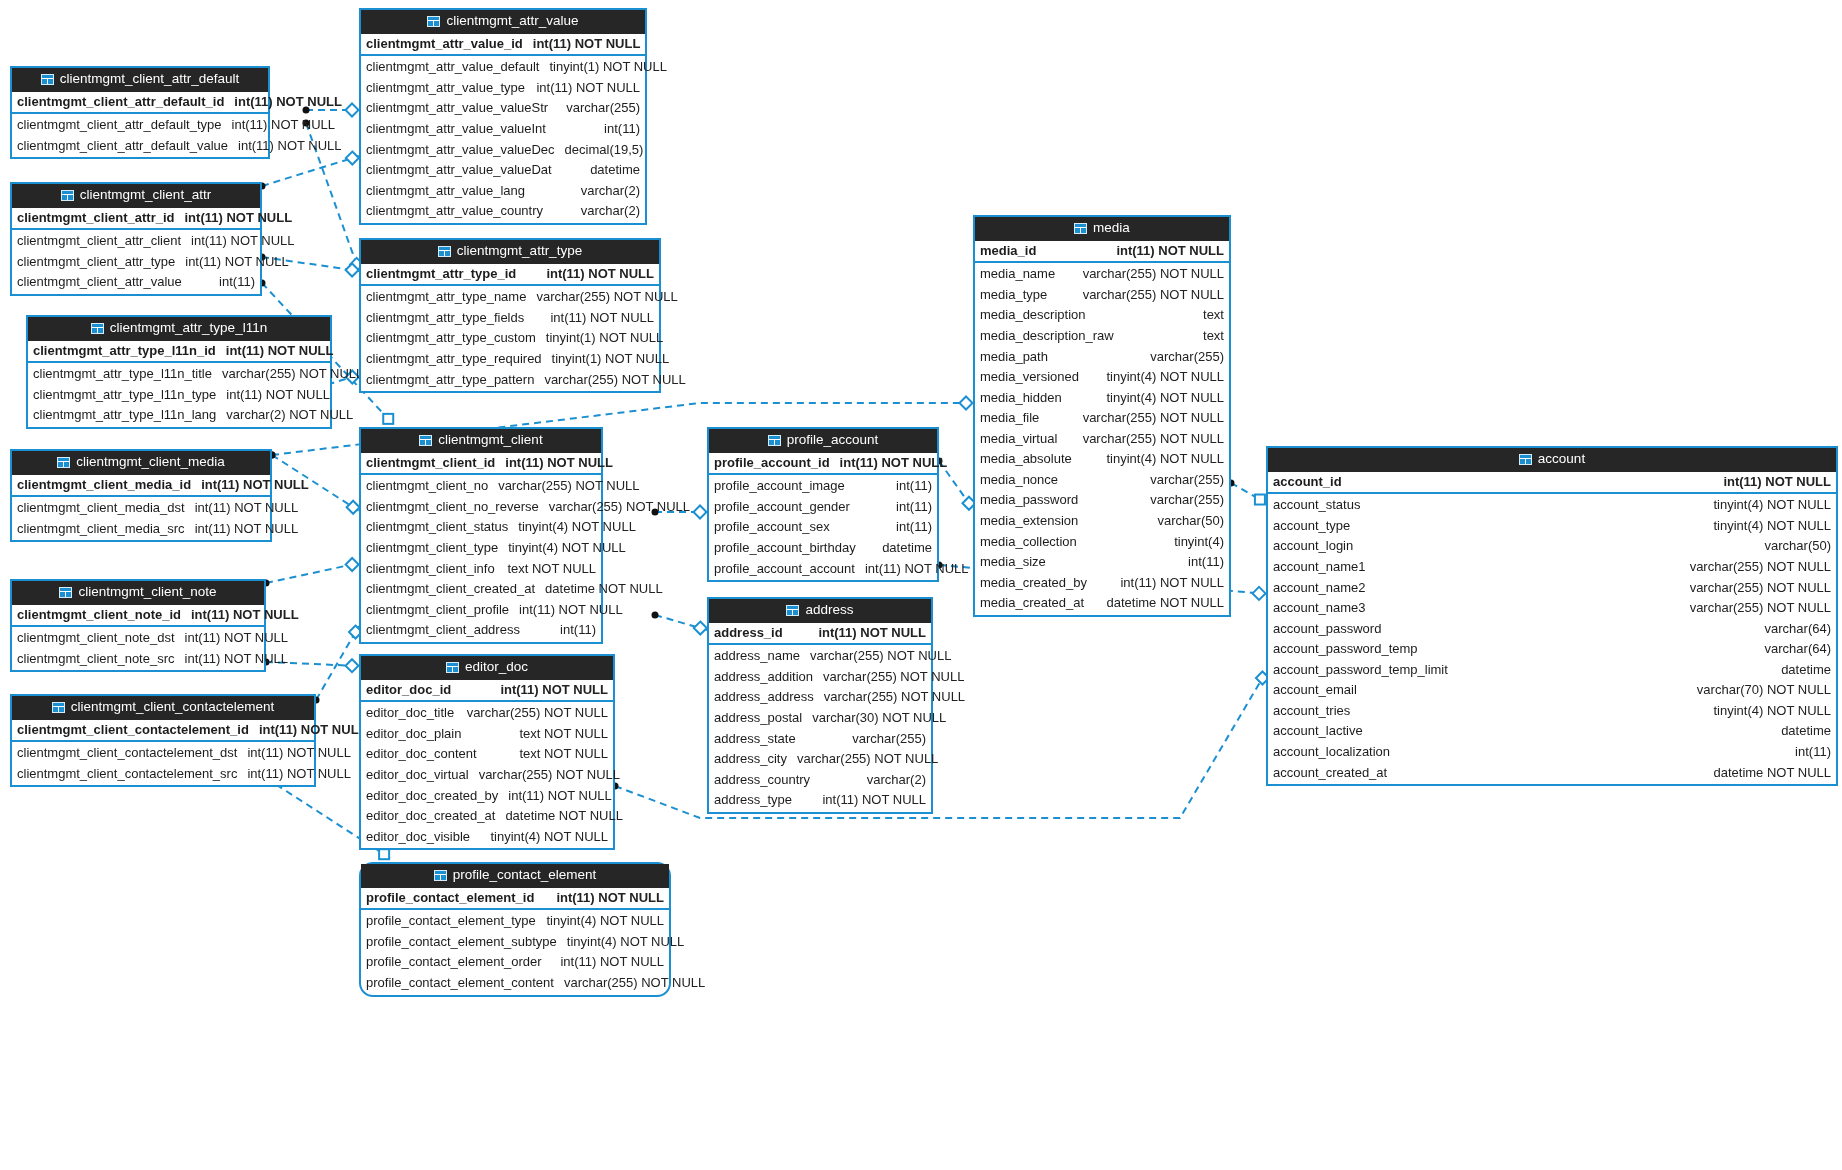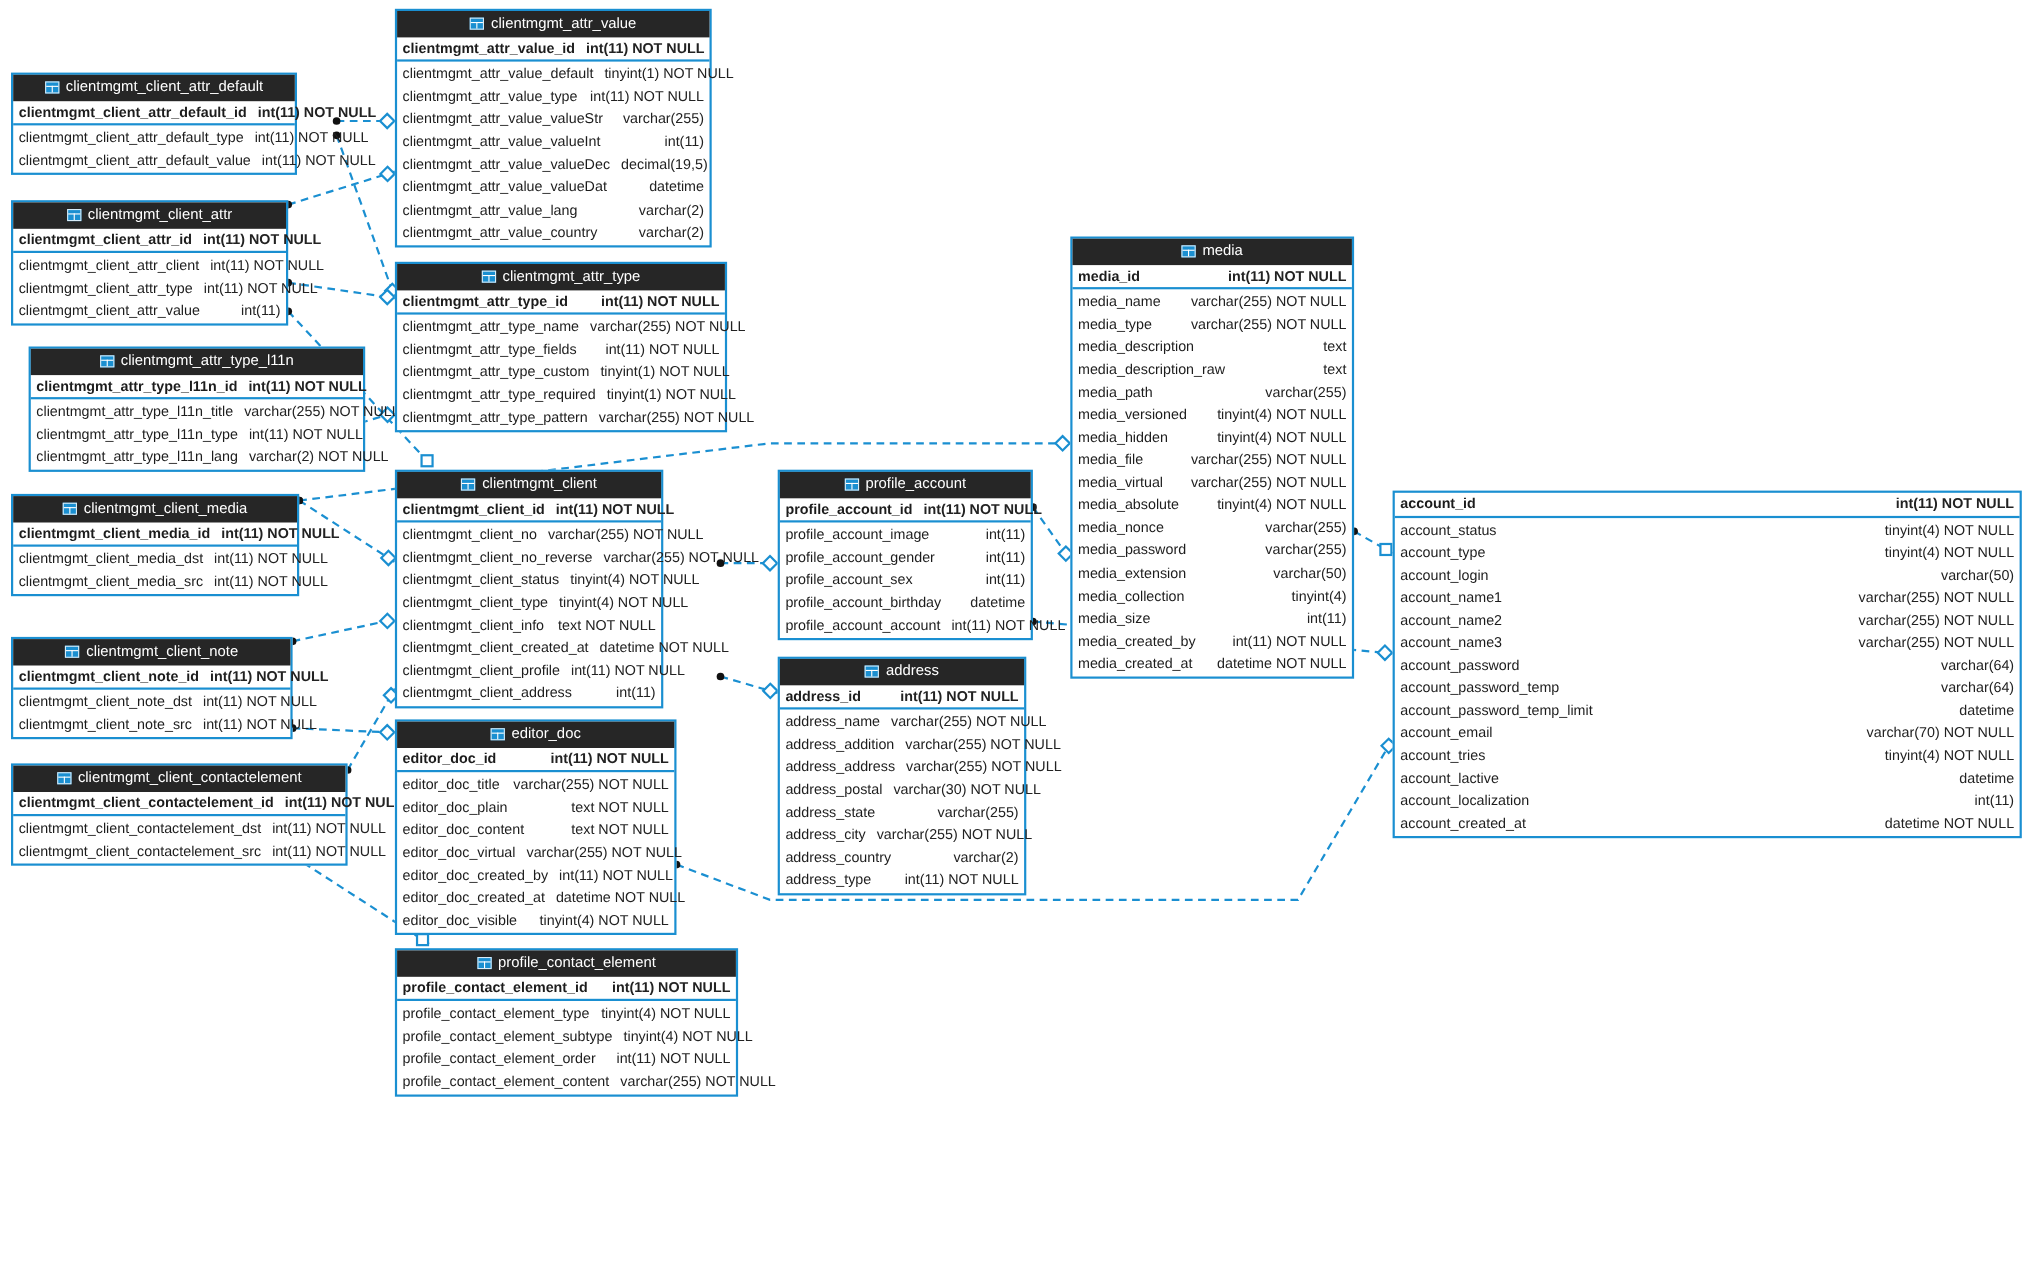--- a/index.html
+++ b/index.html
@@ -444,21 +444,21 @@
         <div class="field">
           <span class="fname">editor_doc_created_at</span>
           <span class="ftype">datetime NOT NULL</span>
         </div>
         <div class="field">
           <span class="fname">editor_doc_visible</span>
           <span class="ftype">tinyint(4) NOT NULL</span>
         </div>
       </div>
     </div>
-    <div class="entity" style="left: 359px; top: 862px; width: 312px;">
+    <div class="entity" style="left: 359px; top: 862px; width: 312px; border-radius: 14px;">
       <div class="ent-title">
         <span class="tbl-icon"></span>
         <span>profile_contact_element</span>
       </div>
       <div class="pk-row">
         <div class="field pk">
           <span class="fname">profile_contact_element_id</span>
           <span class="ftype">int(11) NOT NULL</span>
         </div>
       </div>
@@ -637,20 +637,24 @@
           <span class="fname">media_created_by</span>
           <span class="ftype">int(11) NOT NULL</span>
         </div>
         <div class="field">
           <span class="fname">media_created_at</span>
           <span class="ftype">datetime NOT NULL</span>
         </div>
       </div>
     </div>
     <div class="entity" style="left: 1266px; top: 446px; width: 572px;">
+      <div class="ent-title">
+        <span class="tbl-icon"></span>
+        <span>account</span>
+      </div>
       <div class="pk-row">
         <div class="field pk">
           <span class="fname">account_id</span>
           <span class="ftype">int(11) NOT NULL</span>
         </div>
       </div>
       <div class="fields-body">
         <div class="field">
           <span class="fname">account_status</span>
           <span class="ftype">tinyint(4) NOT NULL</span>

